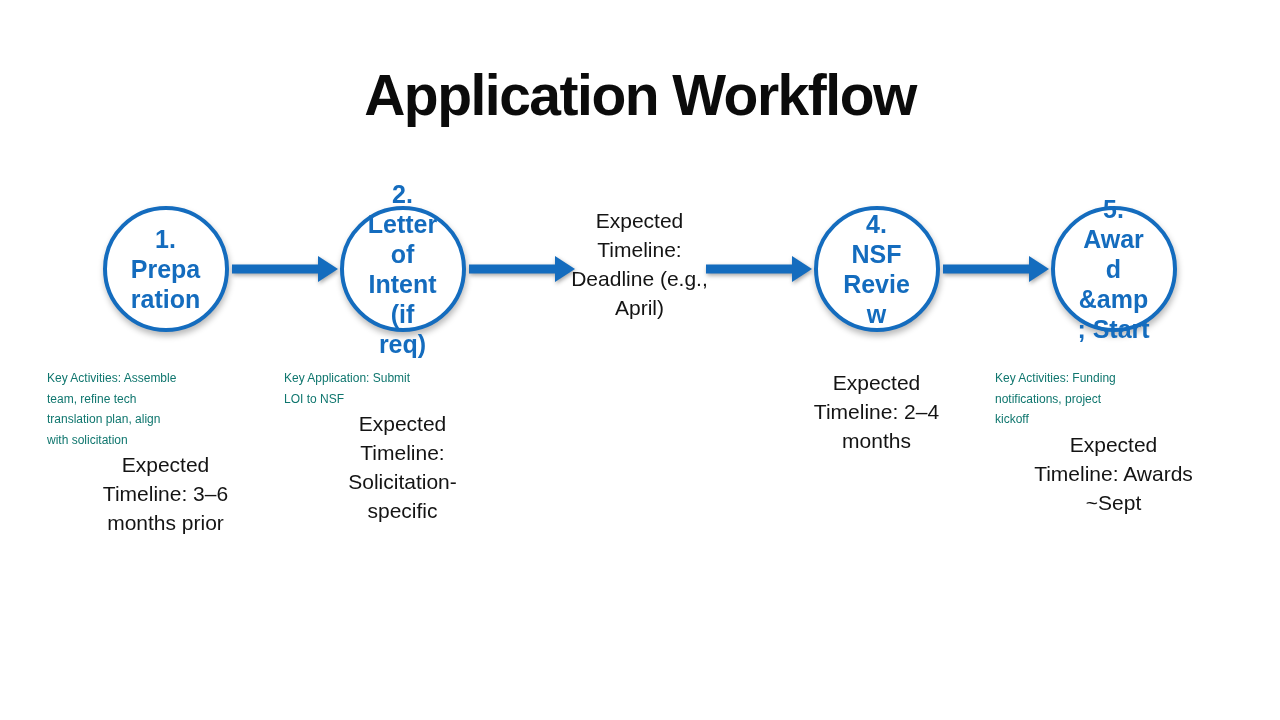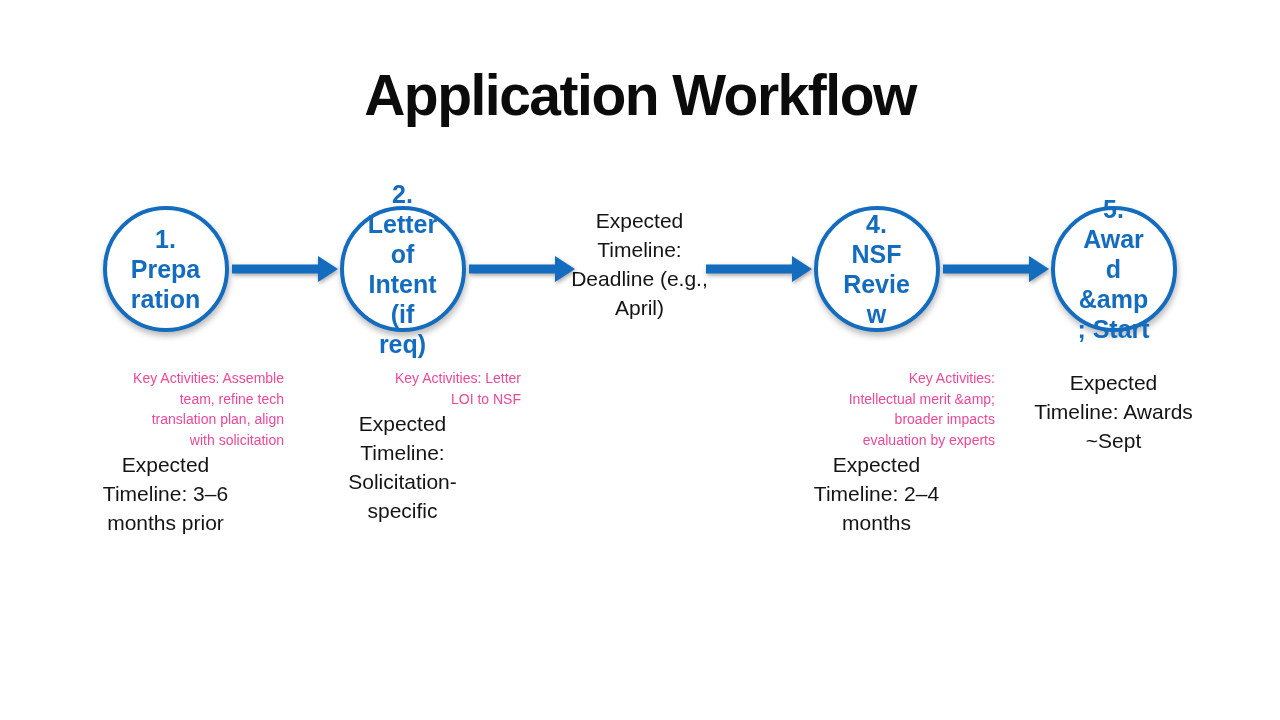--- a/index.html
+++ b/index.html
@@ -60,24 +60,24 @@
     text-align: center;
     white-space: pre-line;
     color: #146cbe;
     font-weight: bold;
     font-size: 25px;
     line-height: 30px;
     z-index: 2;
   }
   .activities {
     white-space: pre-line;
-    text-align: right;
-    font-size: 14px;
+    text-align: left;
+    font-size: 12px;
     line-height: 20.5px;
-    color: #ec4899;
+    color: #0f766e;
     width: 237px;
   }
   .timeline {
     white-space: pre-line;
     text-align: center;
     font-size: 21px;
     line-height: 29px;
     color: #141414;
     width: 237px;
   }
@@ -121,21 +121,21 @@
     <div class="step">
       <div class="node">
         <div class="circle"></div>
         <div class="node-label">2.
 Letter
 of
 Intent
 (if
 req)</div>
       </div>
-      <div class="activities">Key Activities: Letter
+      <div class="activities">Key Application: Submit
 LOI to NSF</div>
       <div class="timeline">Expected
 Timeline:
 Solicitation-
 specific</div>
     </div>
 
     <div class="step">
       <div class="timeline">Expected
 Timeline:
@@ -144,38 +144,37 @@
     </div>
 
     <div class="step">
       <div class="node">
         <div class="circle"></div>
         <div class="node-label">4.
 NSF
 Revie
 w</div>
       </div>
-      <div class="activities">Key Activities:
-Intellectual merit &amp;amp;
-broader impacts
-evaluation by experts</div>
       <div class="timeline">Expected
 Timeline: 2–4
 months</div>
     </div>
 
     <div class="step">
       <div class="node">
         <div class="circle"></div>
         <div class="node-label">5.
 Awar
 d
 &amp;amp
 ; Start</div>
       </div>
+      <div class="activities">Key Activities: Funding
+notifications, project
+kickoff</div>
       <div class="timeline">Expected
 Timeline: Awards
 ~Sept</div>
     </div>
 
   </div>
 
   <svg class="arrow arrow-1" viewBox="0 0 106 34" xmlns="http://www.w3.org/2000/svg">
     <rect x="0" y="12.5" width="88" height="9" fill="#146cbe"></rect>
     <polygon points="86,4 106,17 86,30" fill="#146cbe"></polygon>

